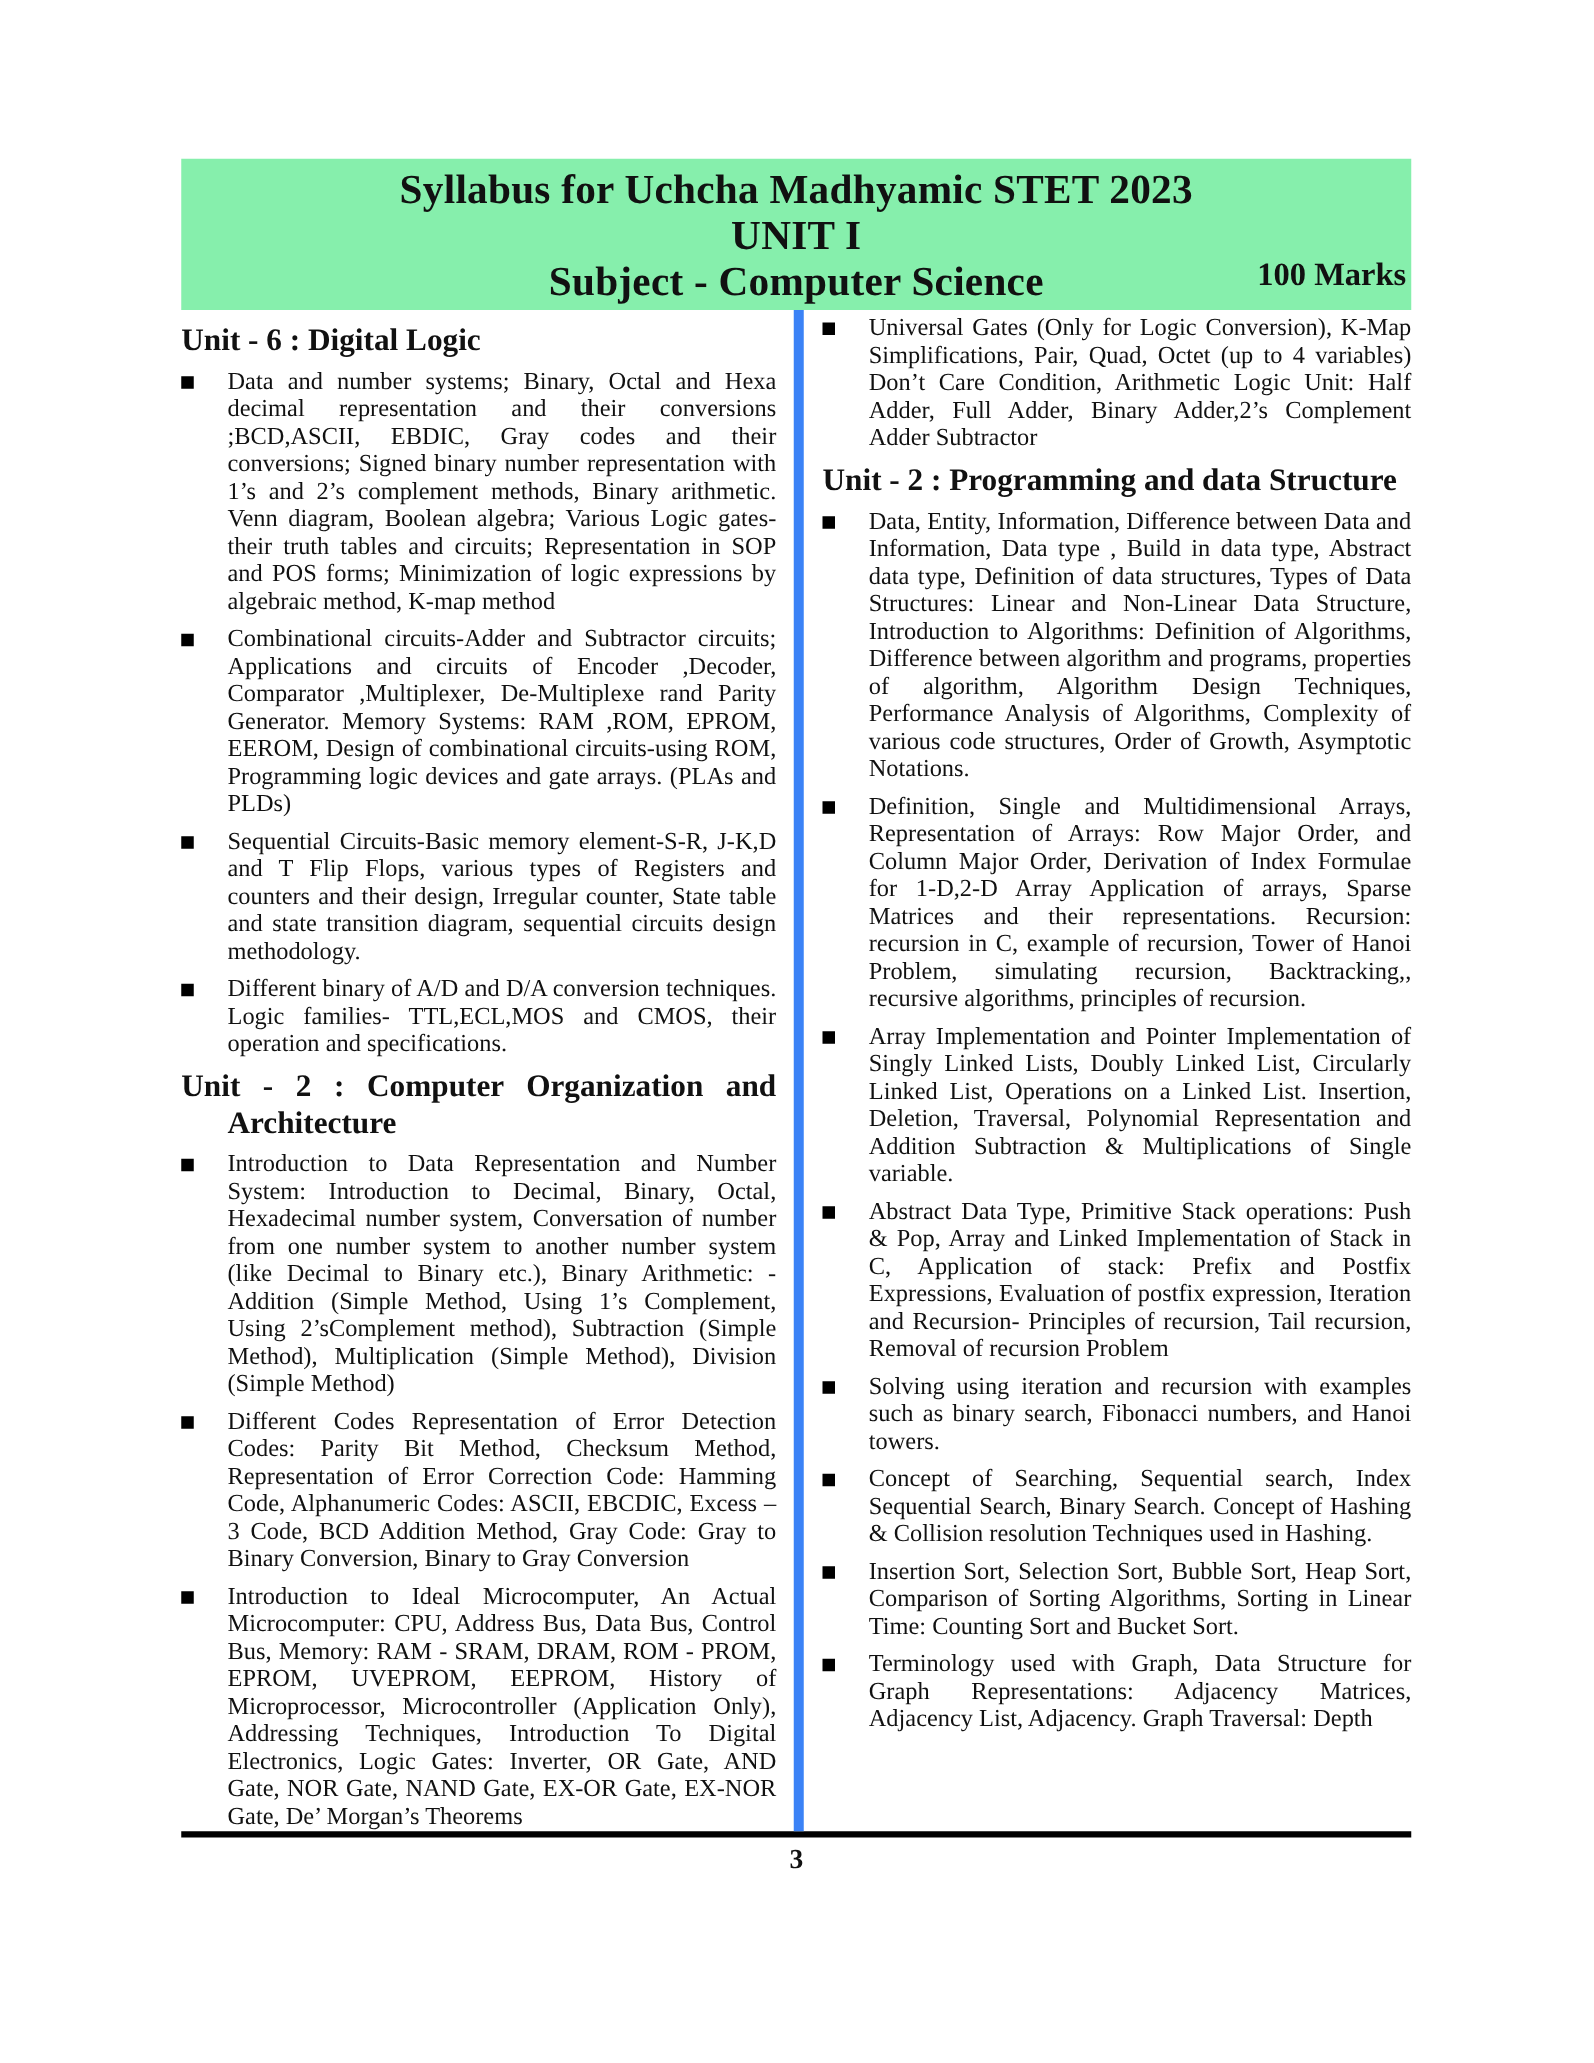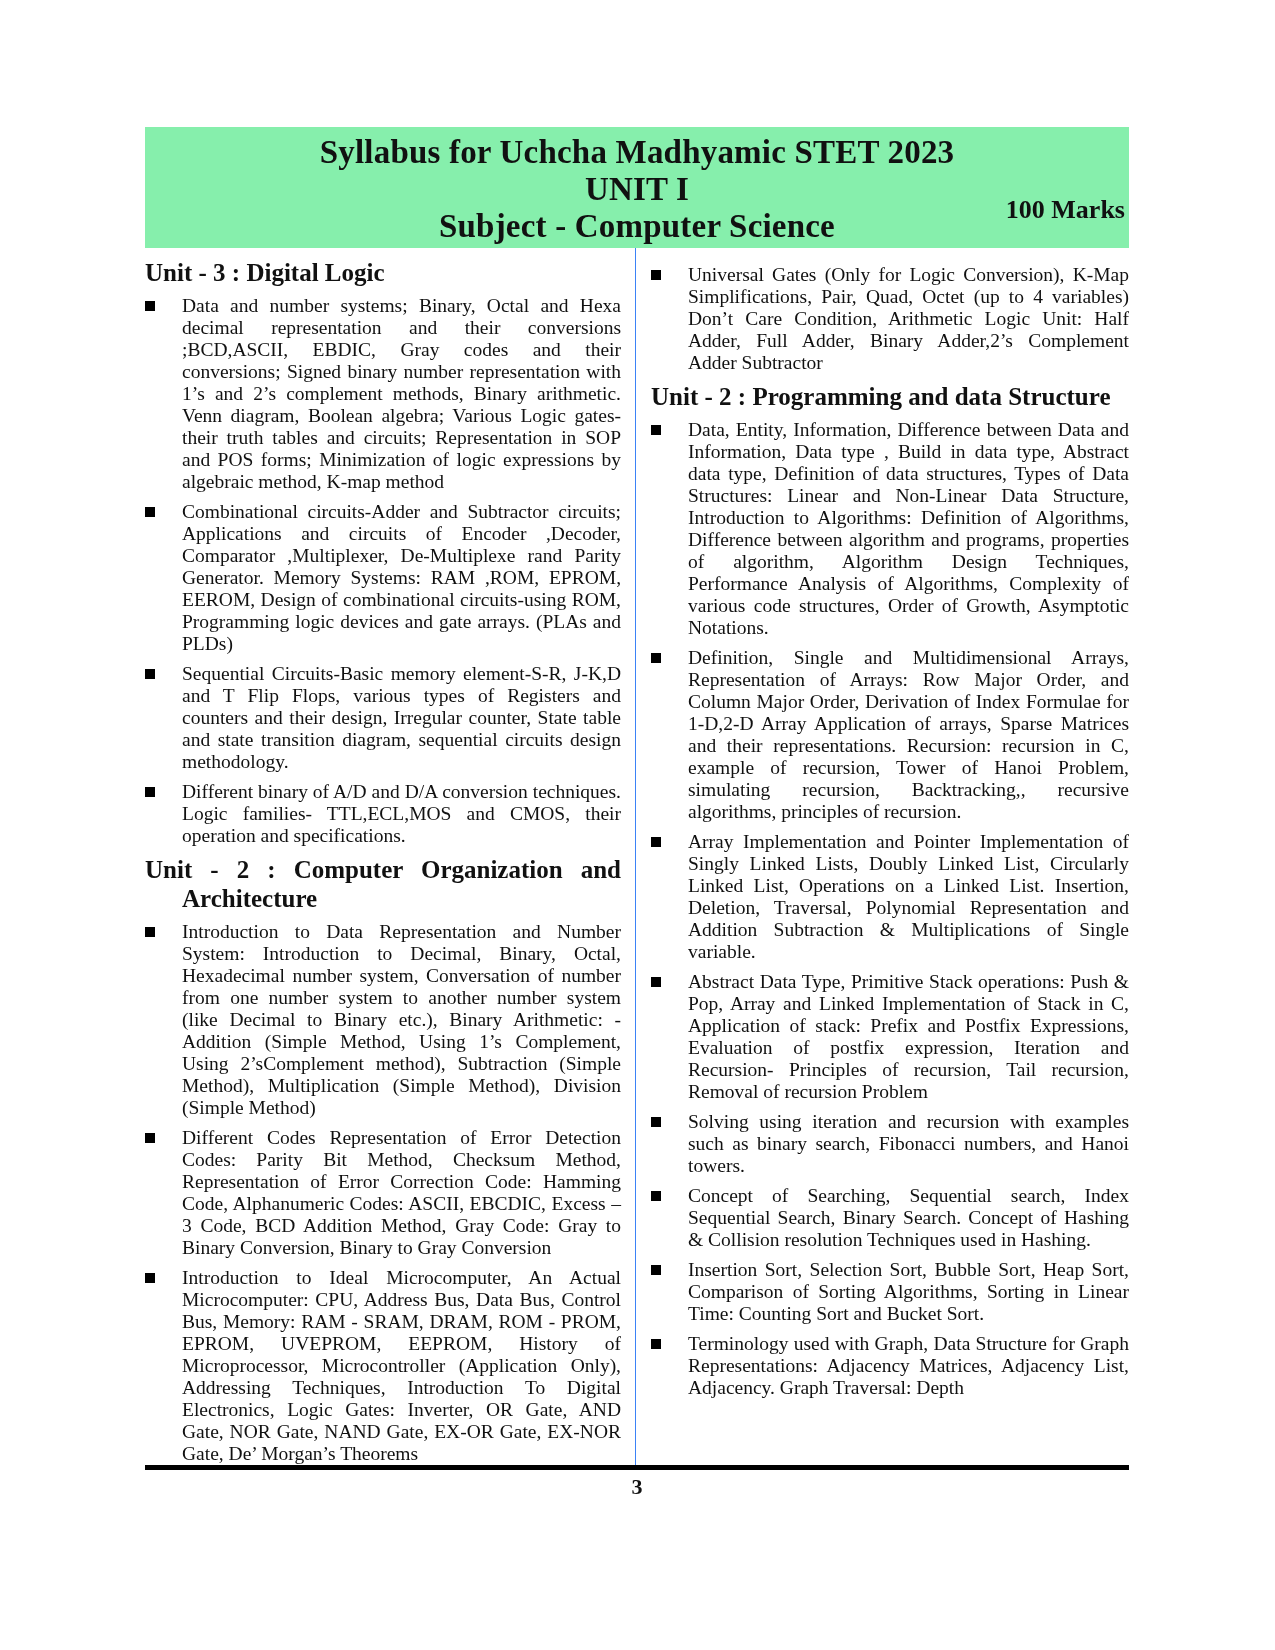--- a/index.html
+++ b/index.html
@@ -34,21 +34,21 @@
     font-weight: bold;
     font-size: 33px;
     line-height: 37px;
     text-align: center;
     letter-spacing: 0.2px;
   }
   .title-line3-row { position: relative; }
   .marks {
     position: absolute;
     right: 4px;
-    bottom: 21px;
+    bottom: 11px;
     font-weight: bold;
     font-size: 26px;
     line-height: 28px;
   }
   
   .columns {
     display: flex;
     align-items: stretch;
     border-bottom: 5px solid #000000;
   }
@@ -56,23 +56,23 @@
     font-size: 19.5px;
     line-height: 22px;
   }
   .col-left {
     width: 490px;
     padding-right: 14px;
     padding-top: 2px;
   }
   .col-right {
     width: 494px;
-    border-left: 1px solid #3b82f6;
+    border-left: 8px solid #3b82f6;
     padding-left: 15px;
-    padding-top: 14px;
+    padding-top: 2px;
   }
   .unit-heading {
     font-size: 25px;
     line-height: 29px;
     font-weight: bold;
     margin: 8px 0 5px 0;
     text-align: justify;
     padding-left: 37px;
     text-indent: -37px;
   }
@@ -115,21 +115,21 @@
       <div class="title-line3-row">
         <div class="title-line">Subject - Computer Science</div>
         <div class="marks">100 Marks</div>
       </div>
     </header>
 
     <div class="columns">
 
       <div class="col col-left">
 
-        <h2 class="unit-heading">Unit - 3 : Digital Logic</h2>
+        <h2 class="unit-heading">Unit - 6 : Digital Logic</h2>
 
         <div class="bullet">
           <span class="marker"></span>
           <span class="bullet-text">Data and number systems; Binary, Octal and Hexa decimal representation and their conversions ;BCD,ASCII, EBDIC, Gray codes and their conversions; Signed binary number representation with 1’s and 2’s complement methods, Binary arithmetic. Venn diagram, Boolean algebra; Various Logic gates-their truth tables and circuits; Representation in SOP and POS forms; Minimization of logic expressions by algebraic method, K-map method</span>
         </div>
         <div class="bullet">
           <span class="marker"></span>
           <span class="bullet-text">Combinational circuits-Adder and Subtractor circuits; Applications and circuits of Encoder ,Decoder, Comparator ,Multiplexer, De-Multiplexe rand Parity Generator. Memory Systems: RAM ,ROM, EPROM, EEROM, Design of combinational circuits-using ROM, Programming logic devices and gate arrays. (PLAs and PLDs)</span>
         </div>
         <div class="bullet">

